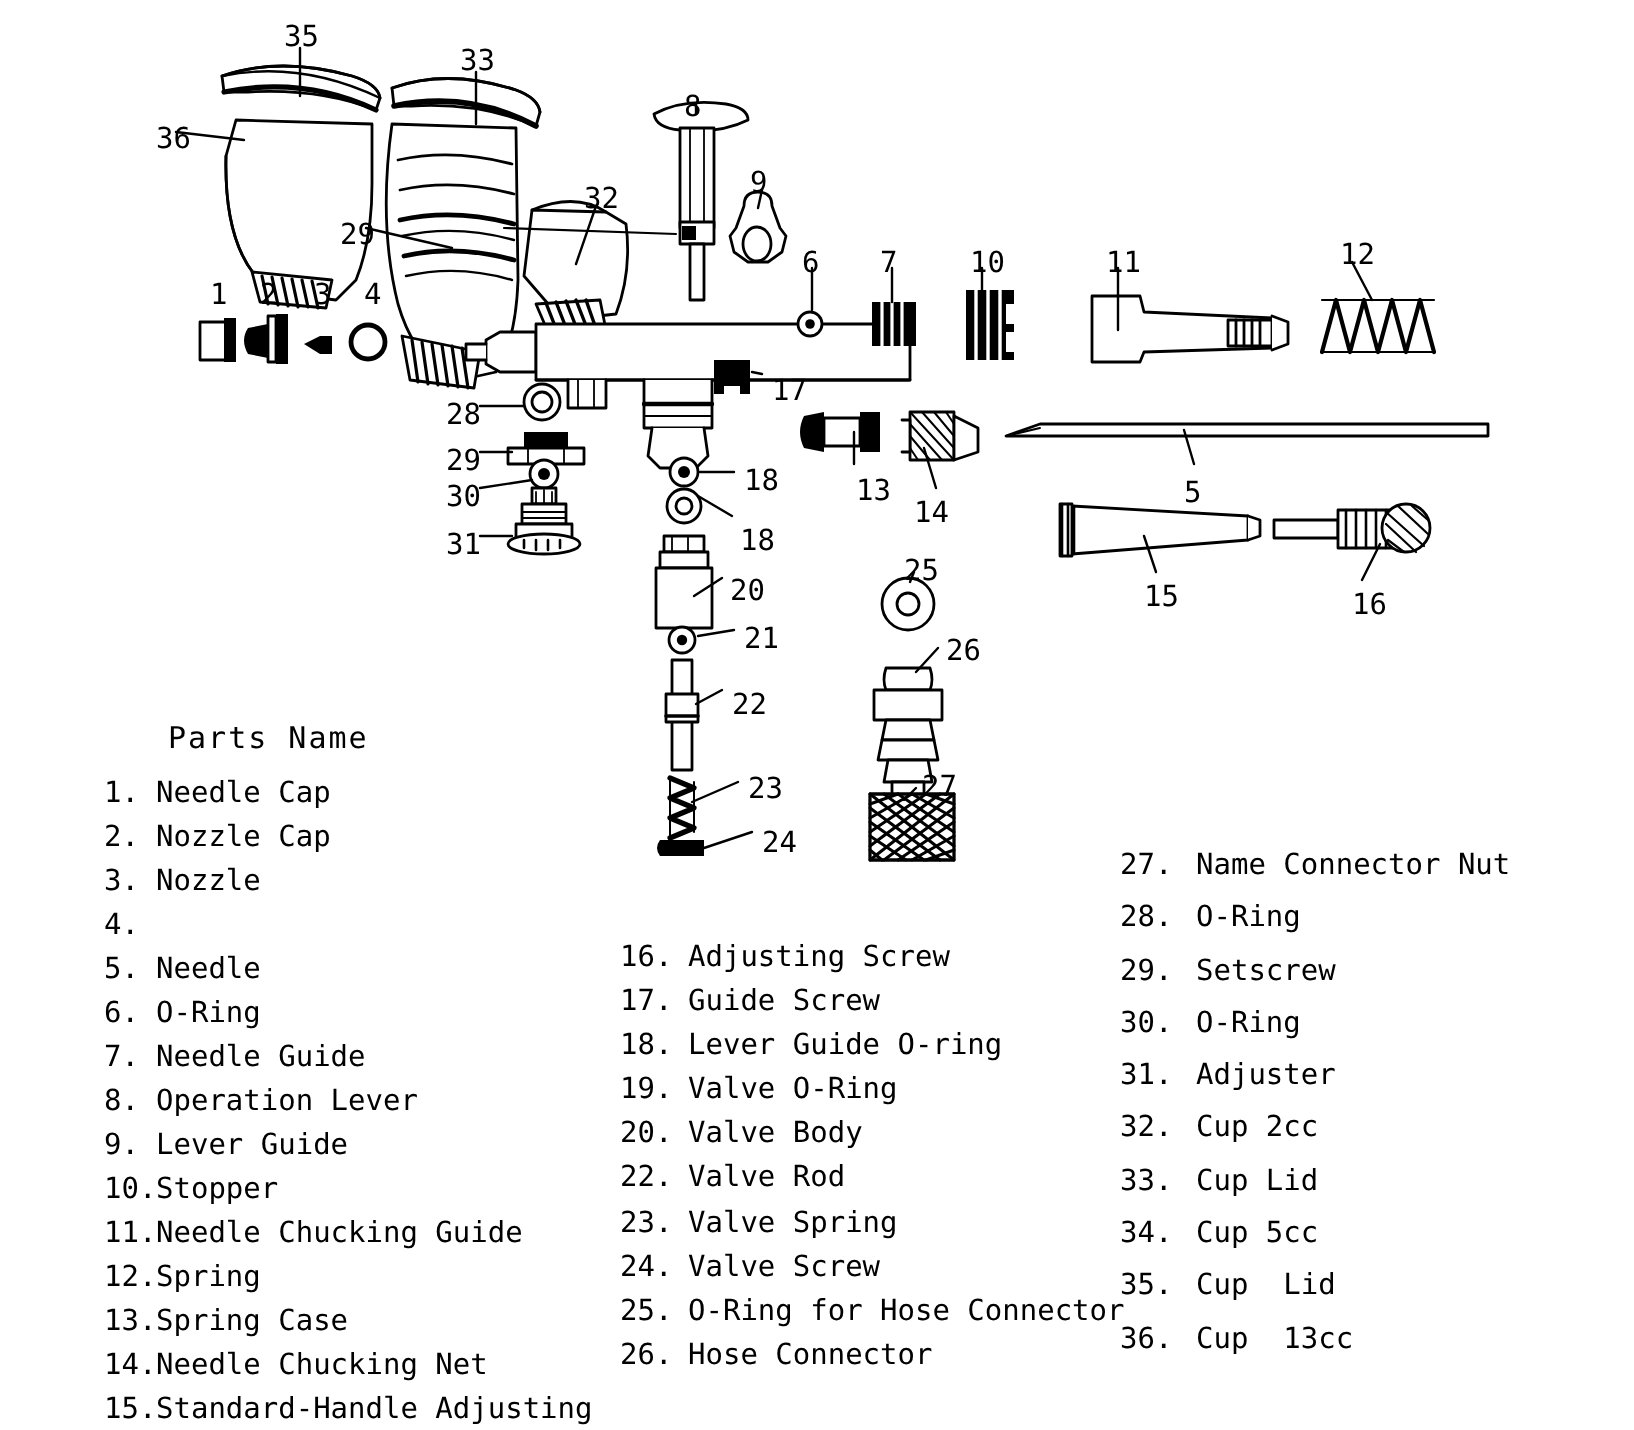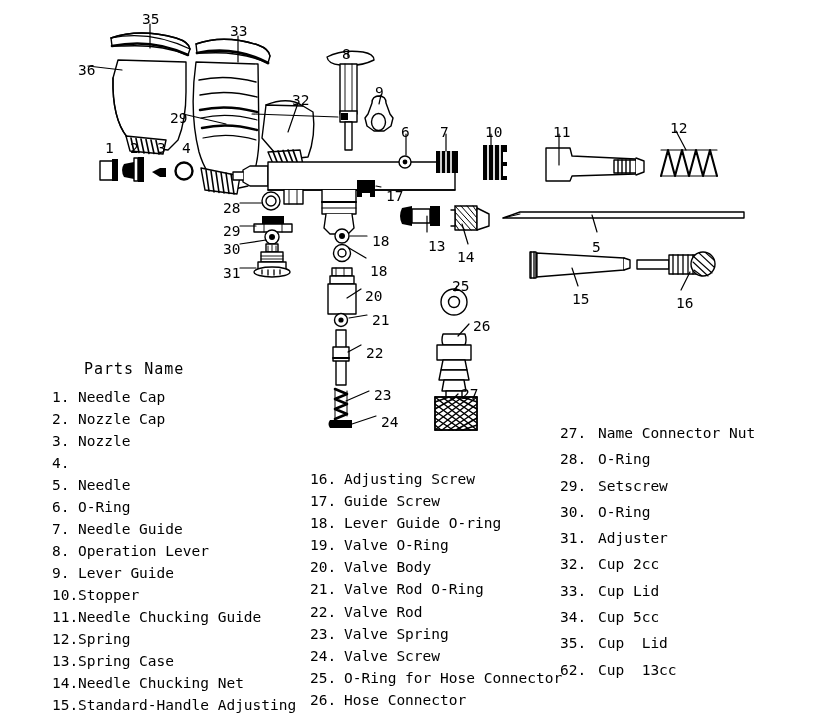--- a/index.html
+++ b/index.html
@@ -397,37 +397,36 @@
           <div class="row"><span class="num">15.</span><span class="lbl">Standard-Handle Adjusting</span></div>
         </div>
     </div>
     <div class="col" id="colB">
       <div id="listB">
           <div class="row"><span class="num">16.</span><span class="lbl">Adjusting Screw</span></div>
           <div class="row"><span class="num">17.</span><span class="lbl">Guide Screw</span></div>
           <div class="row"><span class="num">18.</span><span class="lbl">Lever Guide O-ring</span></div>
           <div class="row"><span class="num">19.</span><span class="lbl">Valve O-Ring</span></div>
           <div class="row"><span class="num">20.</span><span class="lbl">Valve Body</span></div>
-          <div class="row"><span class="num">21.</span><span class="lbl">Valve Rod O-Ring</span></div>
           <div class="row"><span class="num">22.</span><span class="lbl">Valve Rod</span></div>
           <div class="row"><span class="num">23.</span><span class="lbl">Valve Spring</span></div>
           <div class="row"><span class="num">24.</span><span class="lbl">Valve Screw</span></div>
           <div class="row"><span class="num">25.</span><span class="lbl">O-Ring for Hose Connector</span></div>
           <div class="row"><span class="num">26.</span><span class="lbl">Hose Connector</span></div>
         </div>
     </div>
     <div class="col" id="colC">
       <div id="listC">
           <div class="row"><span class="num">27.</span><span class="lbl">Name Connector Nut</span></div>
           <div class="row"><span class="num">28.</span><span class="lbl">O-Ring</span></div>
           <div class="row"><span class="num">29.</span><span class="lbl">Setscrew</span></div>
           <div class="row"><span class="num">30.</span><span class="lbl">O-Ring</span></div>
           <div class="row"><span class="num">31.</span><span class="lbl">Adjuster</span></div>
           <div class="row"><span class="num">32.</span><span class="lbl">Cup 2cc</span></div>
           <div class="row"><span class="num">33.</span><span class="lbl">Cup Lid</span></div>
           <div class="row"><span class="num">34.</span><span class="lbl">Cup 5cc</span></div>
           <div class="row"><span class="num">35.</span><span class="lbl">Cup  Lid</span></div>
-          <div class="row"><span class="num">62.</span><span class="lbl">Cup  13cc</span></div>
+          <div class="row"><span class="num">36.</span><span class="lbl">Cup  13cc</span></div>
         </div>
     </div>
   </div>
 
 </div>
 
 </body></html>

